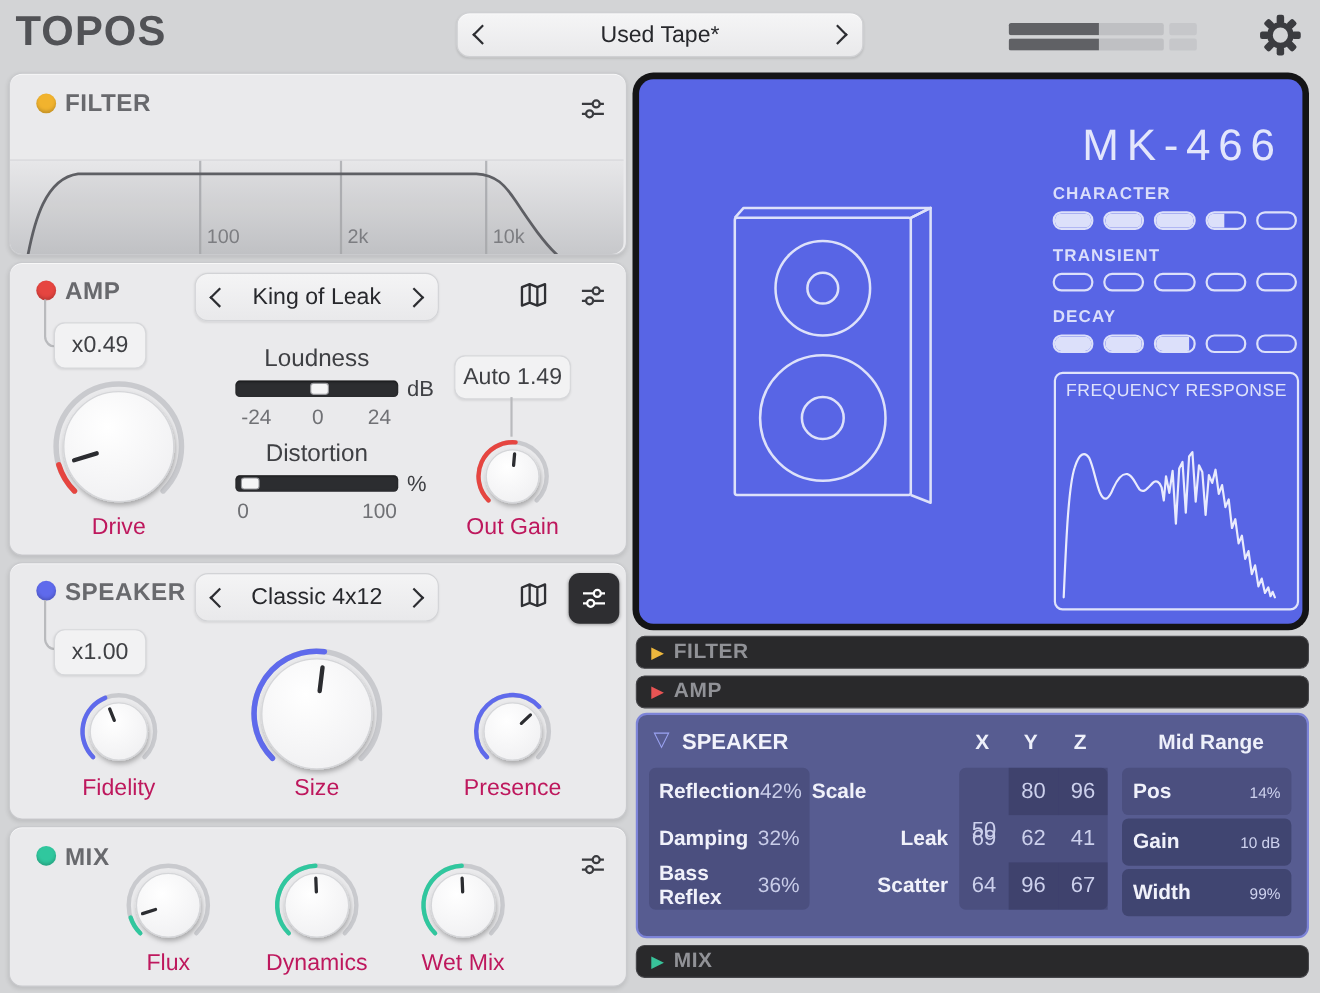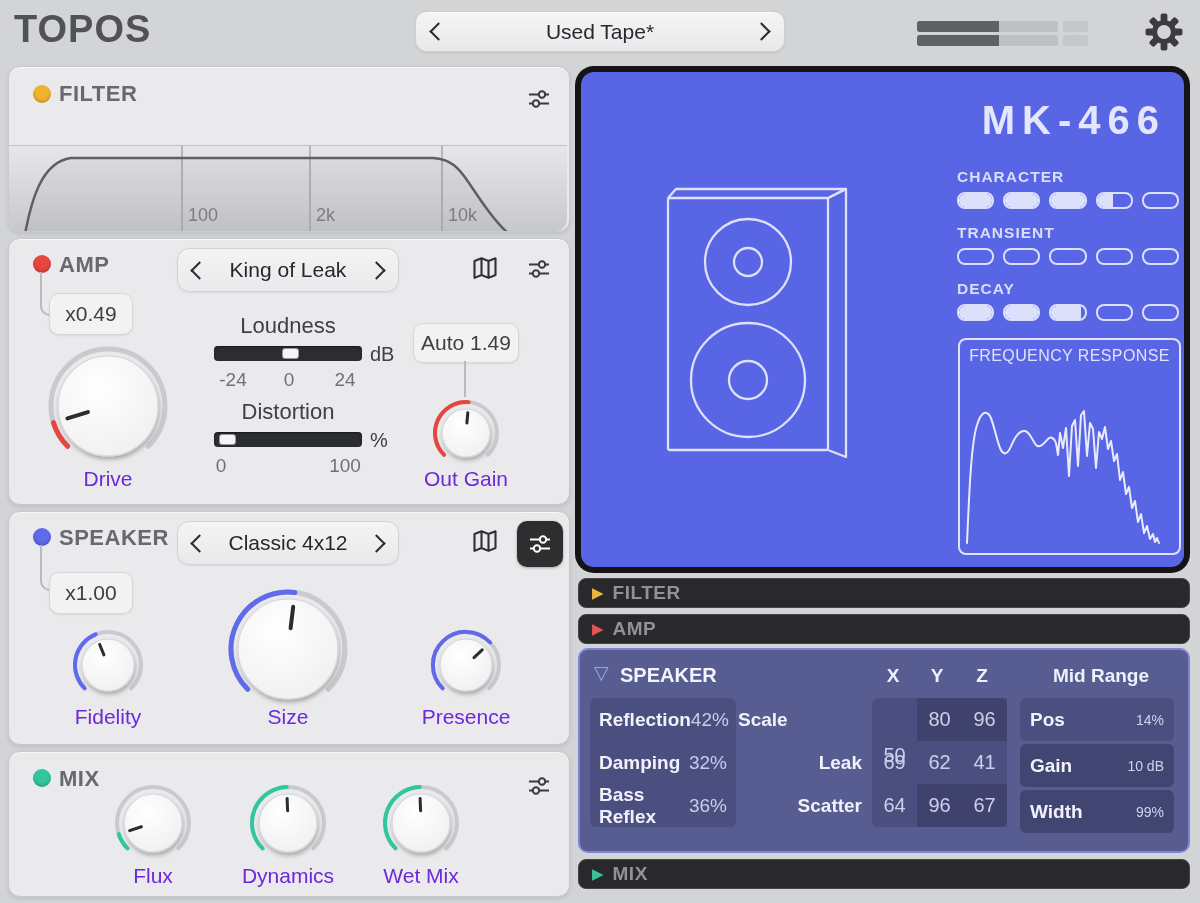--- a/index.html
+++ b/index.html
@@ -27,35 +27,35 @@
   .sec-title{font-size:22px;font-weight:bold;color:#68696d;letter-spacing:.5px;}
   .badge{background:#f2f2f3;border:1px solid #d6d7da;border-radius:10px;box-shadow:0 1px 2px rgba(0,0,0,.08);
          display:flex;align-items:center;justify-content:center;font-size:21px;color:#3f4044;}
   .connector{border-left:2px solid #b9babd;border-bottom:2px solid #b9babd;border-bottom-left-radius:10px;}
   .vline{width:2px;background:#b9babd;}
   .pbox{background:linear-gradient(#f4f4f5,#e9e9eb);border:1px solid #d2d3d6;border-radius:12px;
         box-shadow:0 1px 2px rgba(0,0,0,.08);display:flex;align-items:center;justify-content:space-between;padding:0 15px;}
   .pbox .pv{flex:1;text-align:center;font-size:21px;color:#27282c;}
   .icon-btn{display:flex;align-items:center;justify-content:center;}
   .icon-btn.active{background:#2e2e31;border-radius:10px;box-shadow:0 1px 3px rgba(0,0,0,.3);}
-  .knob-label{font-size:21px;color:#6d28d9;text-align:center;}
+  .knob-label{font-size:21px;color:#be185d;text-align:center;}
   .small-label{font-size:22px;color:#3f4044;text-align:center;}
   .unit{font-size:20px;color:#3f4044;}
   .scale{font-size:19px;color:#707175;text-align:center;}
   .slider{background:#2c2d30;border-radius:4px;box-shadow:inset 0 1px 2px rgba(0,0,0,.5);}
   .handle{position:absolute;top:2px;width:17px;height:11px;background:#f5f5f6;border:1px solid #97989c;border-radius:3px;box-sizing:border-box;}
 
   
   .strip{background:linear-gradient(#e7e7e9,#c7c8cb);border-top:1px solid #bfc0c3;border-radius:0 0 11px 11px;overflow:hidden;}
   .gridline{position:absolute;top:0;bottom:0;width:1.5px;background:#a8a9ad;opacity:.8;}
   .tick{position:absolute;bottom:5px;font-size:18px;color:#7c7d81;}
 
   
   .bp{background:#5865e5;border-radius:13px;box-shadow:0 0 0 6px #141416;}
-  .bp-model{position:absolute;top:26px;right:18px;font-size:40px;font-weight:bold;letter-spacing:7px;color:#e3e6fc;}
+  .bp-model{position:absolute;top:38px;right:18px;font-size:40px;font-weight:normal;letter-spacing:7px;color:#e3e6fc;}
   .bp-label{font-size:15.5px;font-weight:bold;letter-spacing:1px;color:#dadefb;margin-bottom:6px;}
   .bp-segrow{display:flex;gap:9px;height:17px;margin-bottom:15px;}
   .seg{width:37px;height:13px;border:2px solid #dce0fa;border-radius:8px;padding:0;overflow:hidden;}
   .seg .fill{height:100%;background:#dce0fa;}
   .frbox{position:absolute;border:2px solid #dfe3fb;border-radius:8px;}
   .frtitle{position:absolute;top:7px;left:0;right:0;text-align:center;font-size:16px;color:#dfe3fb;letter-spacing:.4px;}
 
   
   .drow{background:#29292b;border:1.5px solid #454549;border-radius:8px;display:flex;align-items:center;padding-left:13px;box-sizing:border-box;}
   .tri::before{content:"▶";font-family:"DejaVu Sans",sans-serif;font-size:15px;}

